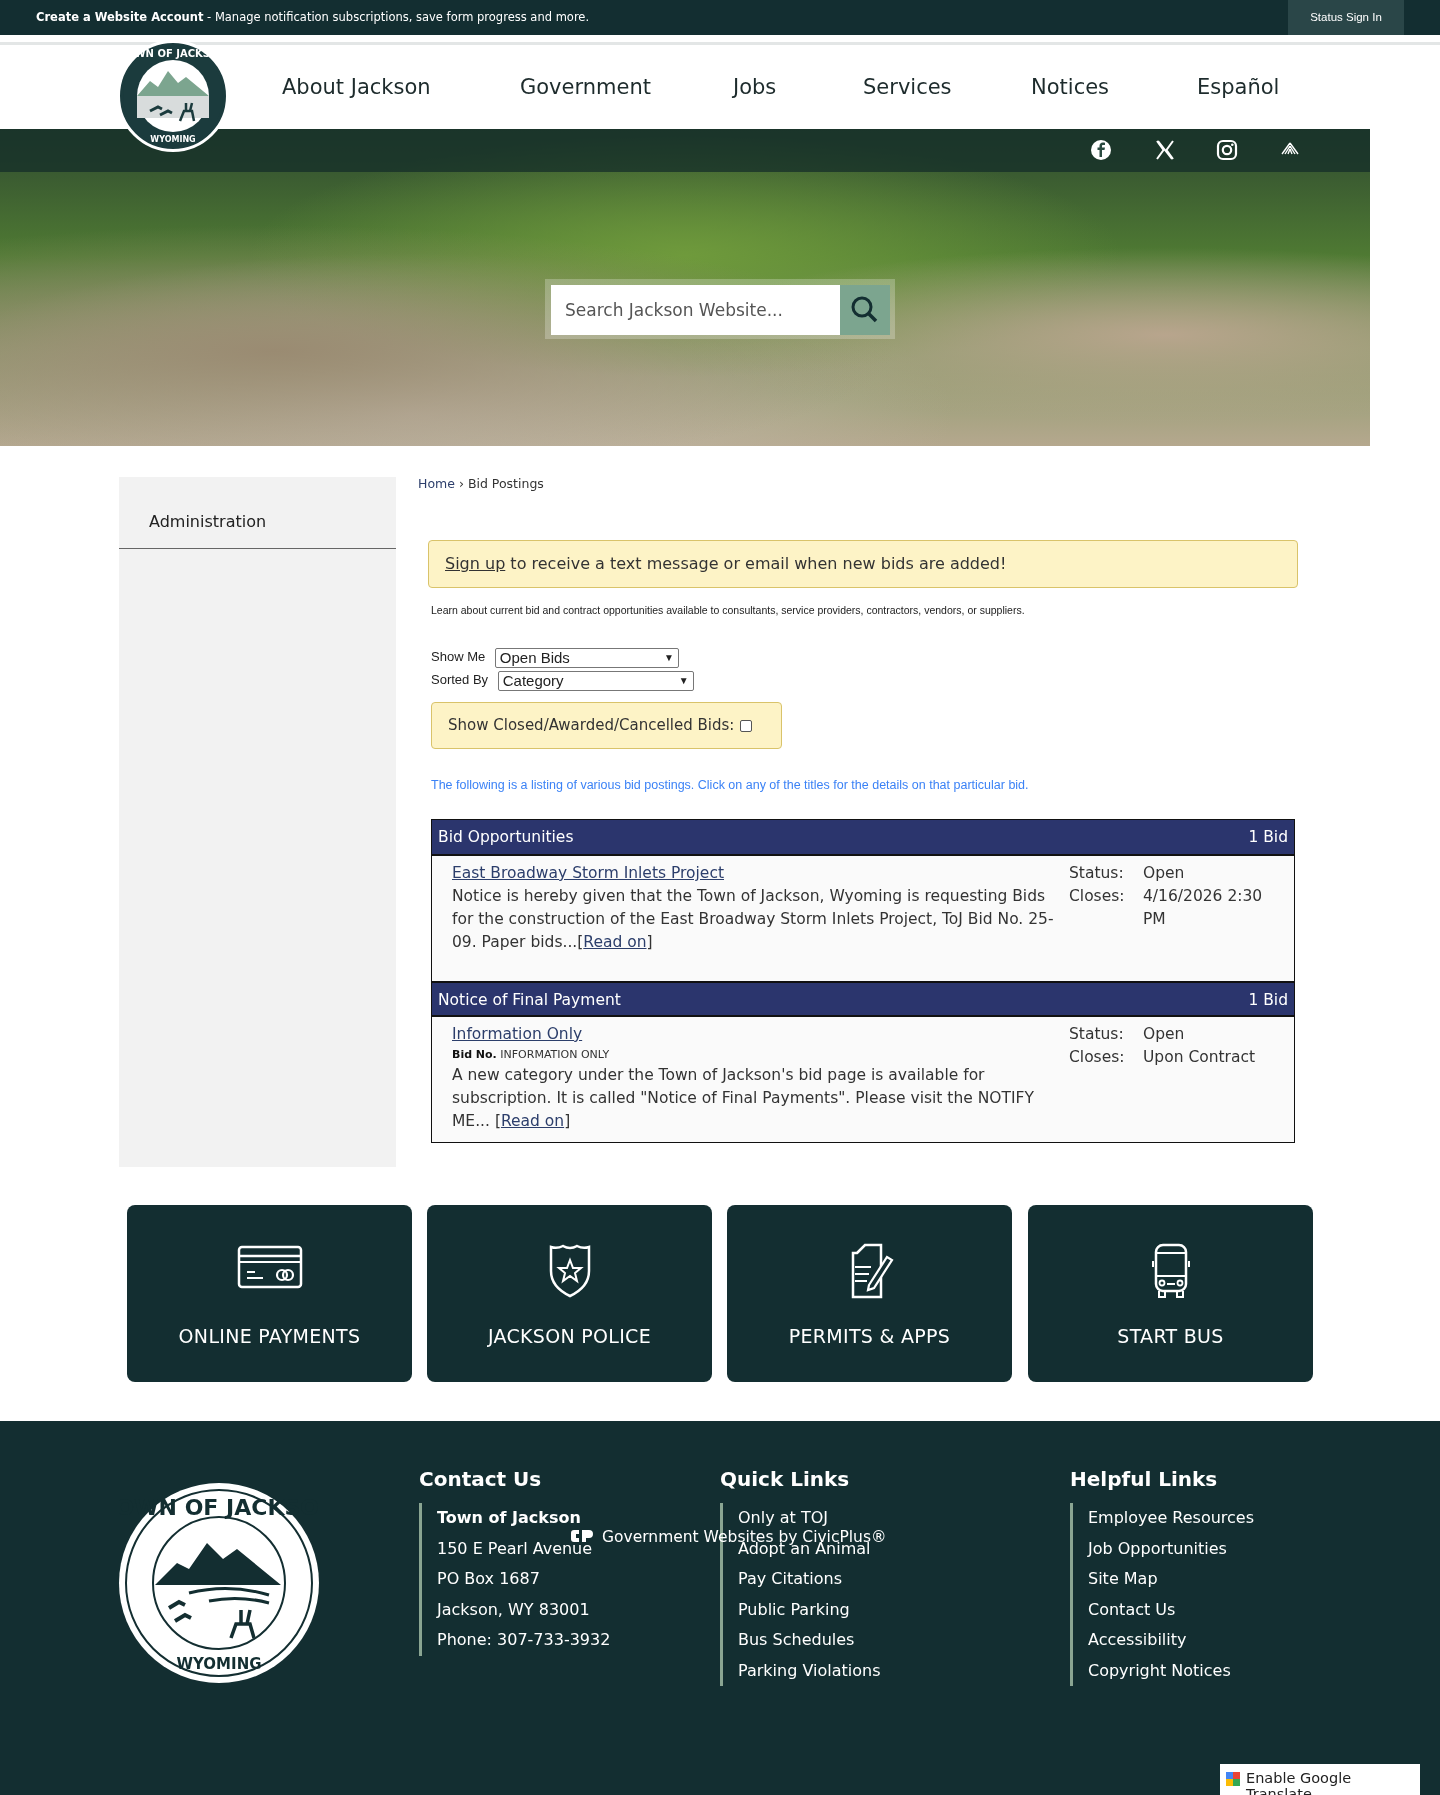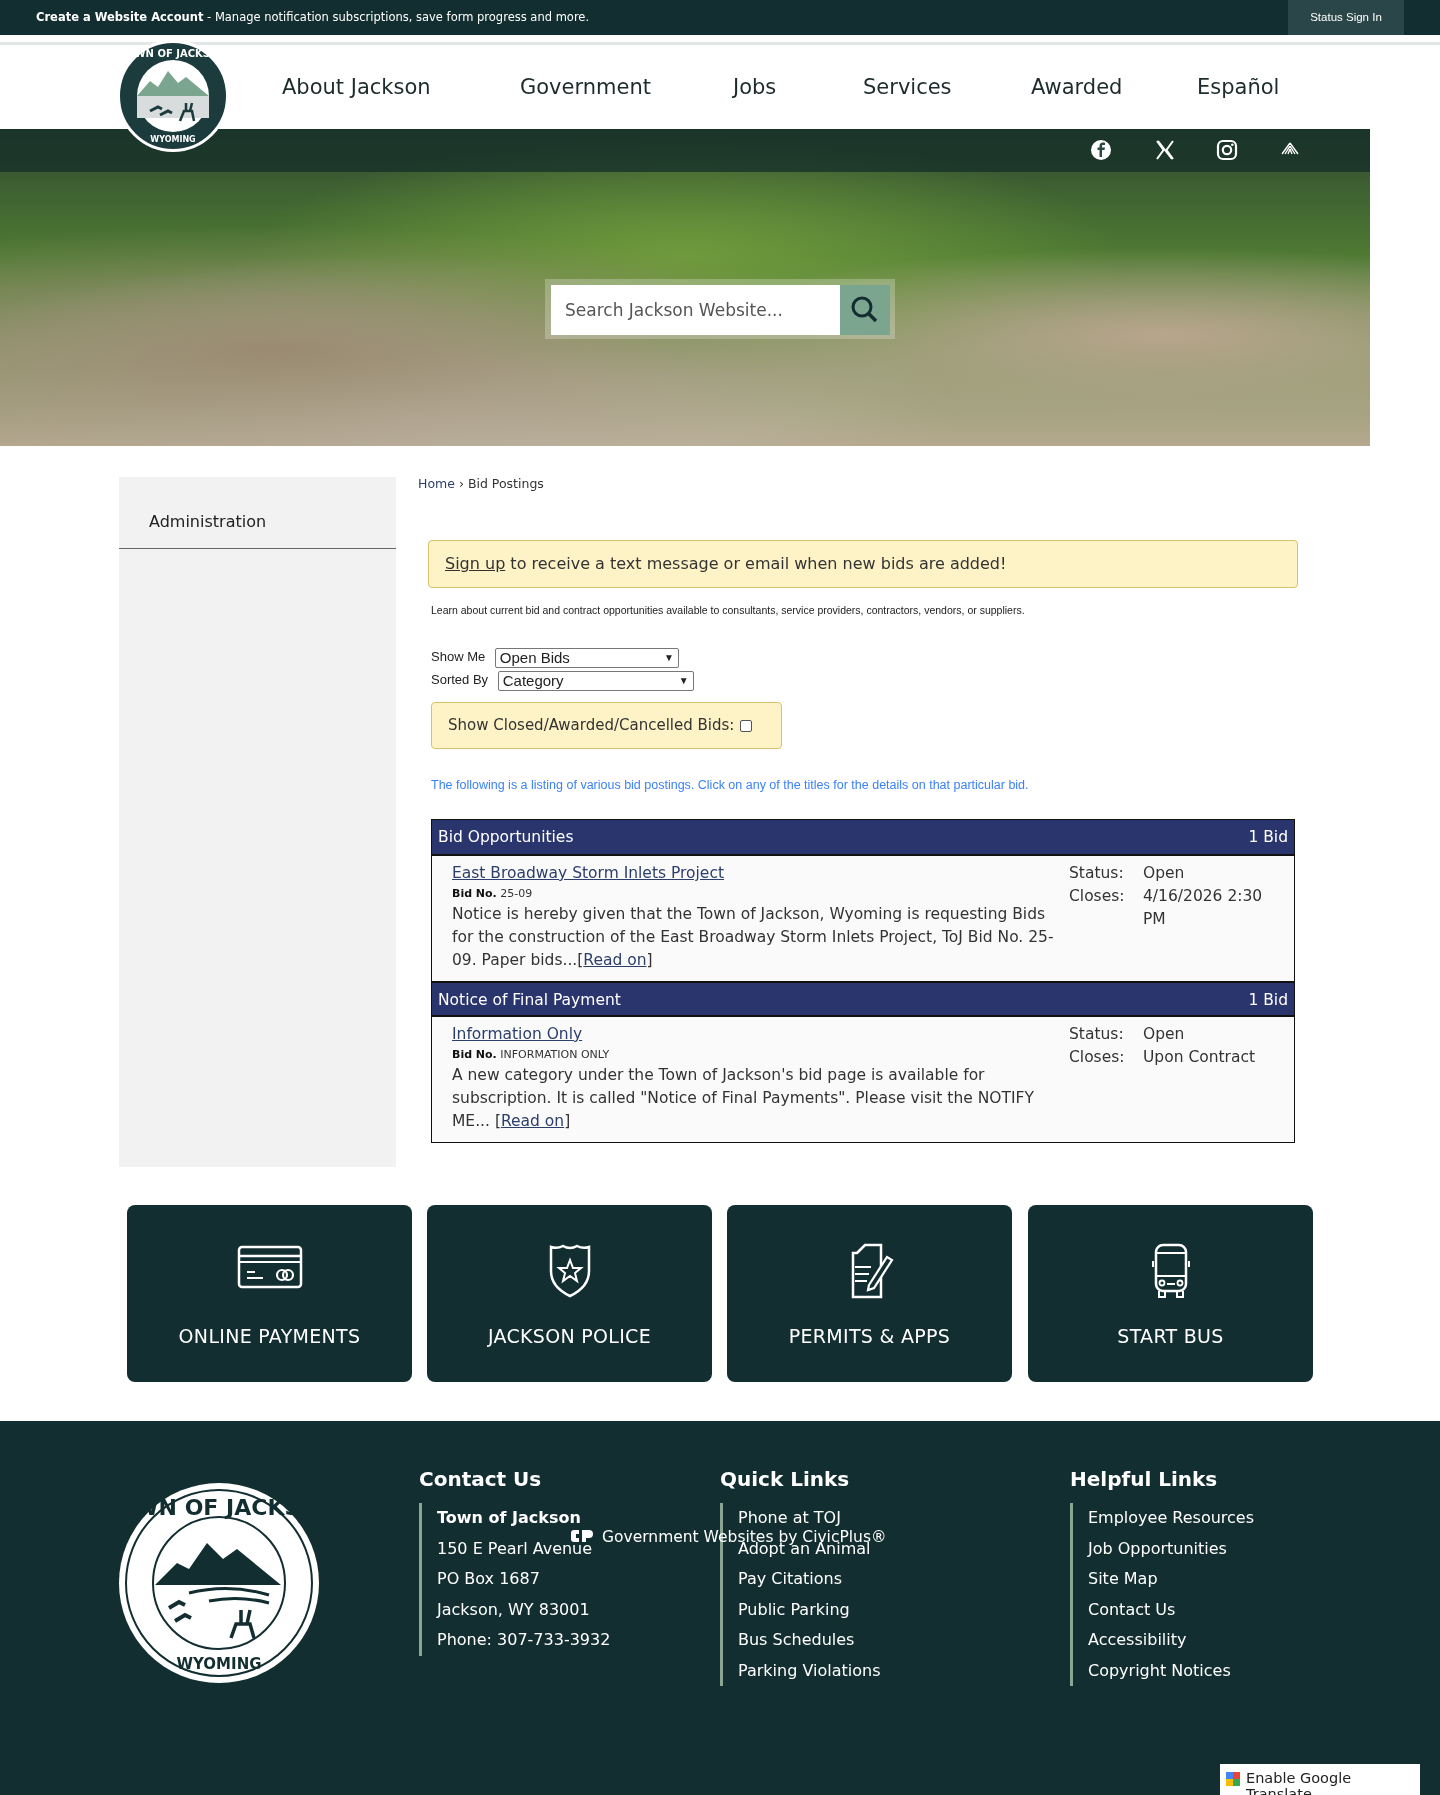--- a/index.html
+++ b/index.html
@@ -71,21 +71,21 @@
     <b>Create a Website Account</b><span> - Manage notification subscriptions, save form progress and more.</span>
   </div>
   <div class="signin">Status Sign In</div>
 </div>
 
 <div class="nav">
   <div class="item" style="left:282px;">About Jackson</div>
   <div class="item" style="left:520px;">Government</div>
   <div class="item" style="left:733px;">Jobs</div>
   <div class="item" style="left:863px;">Services</div>
-  <div class="item" style="left:1031px;">Awarded</div>
+  <div class="item" style="left:1031px;">Notices</div>
   <div class="item" style="left:1197px;">Español</div>
 </div>
 
 <div class="logo" title="Town of Jackson Wyoming seal">
   <svg width="106" height="106" viewBox="0 0 106 106">
     <circle cx="53" cy="53" r="50" fill="#1b3b3d"></circle>
     <circle cx="53" cy="53" r="36" fill="#fff"></circle>
     <path d="M17 53 L30 38 L38 44 L48 28 L58 40 L66 34 L89 53 Z" fill="#7ca58f"></path>
     <rect x="17" y="53" width="72" height="22" fill="#d8dcdc"></rect>
     <path d="M30 68 l8 -4 l4 2 M40 72 l8 -4 l4 2" stroke="#1b3b3d" stroke-width="3" fill="none"></path>
@@ -161,21 +161,20 @@
 
 <div class="following">The following is a listing of various bid postings. Click on any of the titles for the details on that particular bid.</div>
 
 <div class="table">
   <div class="cat">
     <span>Bid Opportunities</span>
     <span class="cnt">1 Bid</span>
   </div>
   <div class="row">
     <a class="title">East Broadway Storm Inlets Project</a>
-    <div class="bidno"><b>Bid No.</b> <span>25-09</span></div>
     <div class="desc"><span>Notice is hereby given that the Town of Jackson, Wyoming is requesting Bids for the construction of the East Broadway Storm Inlets Project, ToJ Bid No. 25-09. Paper bids...</span>[<a>Read on</a>]</div>
     <div class="meta">
       <div><span class="lbl">Status:</span><span class="val">Open</span></div>
       <div><span class="lbl">Closes:</span><span class="val">4/16/2026 2:30 PM</span></div>
     </div>
   </div>
   <div class="cat" style="border-top:2px solid #111;">
     <span>Notice of Final Payment</span>
     <span class="cnt">1 Bid</span>
   </div>
@@ -258,21 +257,21 @@
       <li>150 E Pearl Avenue</li>
       <li>PO Box 1687</li>
       <li>Jackson, WY 83001</li>
       <li>Phone: 307-733-3932</li>
     </ul>
   </div>
 
   <div class="col" style="left:720px;">
     <h3>Quick Links</h3>
     <ul>
-      <li>Phone at TOJ</li>
+      <li>Only at TOJ</li>
       <li>Adopt an Animal</li>
       <li>Pay Citations</li>
       <li>Public Parking</li>
       <li>Bus Schedules</li>
       <li>Parking Violations</li>
     </ul>
   </div>
 
   <div class="col" style="left:1070px;">
     <h3>Helpful Links</h3>

